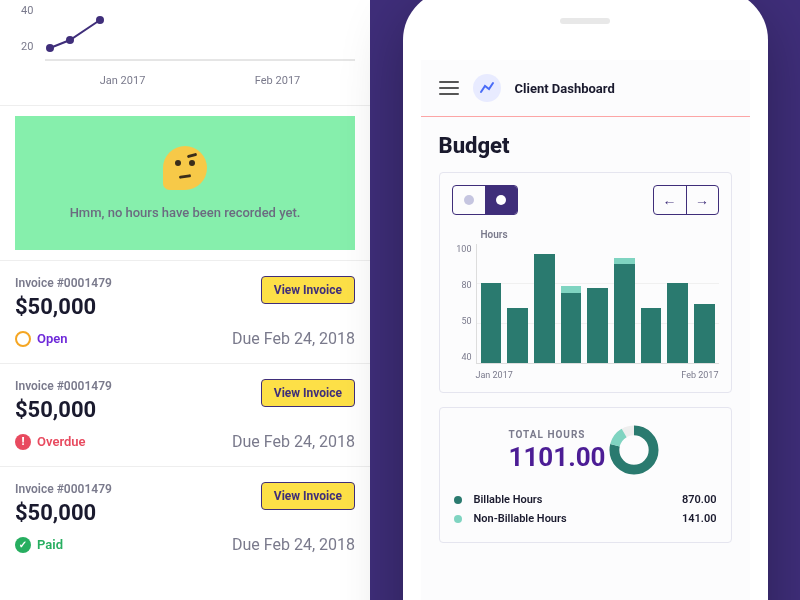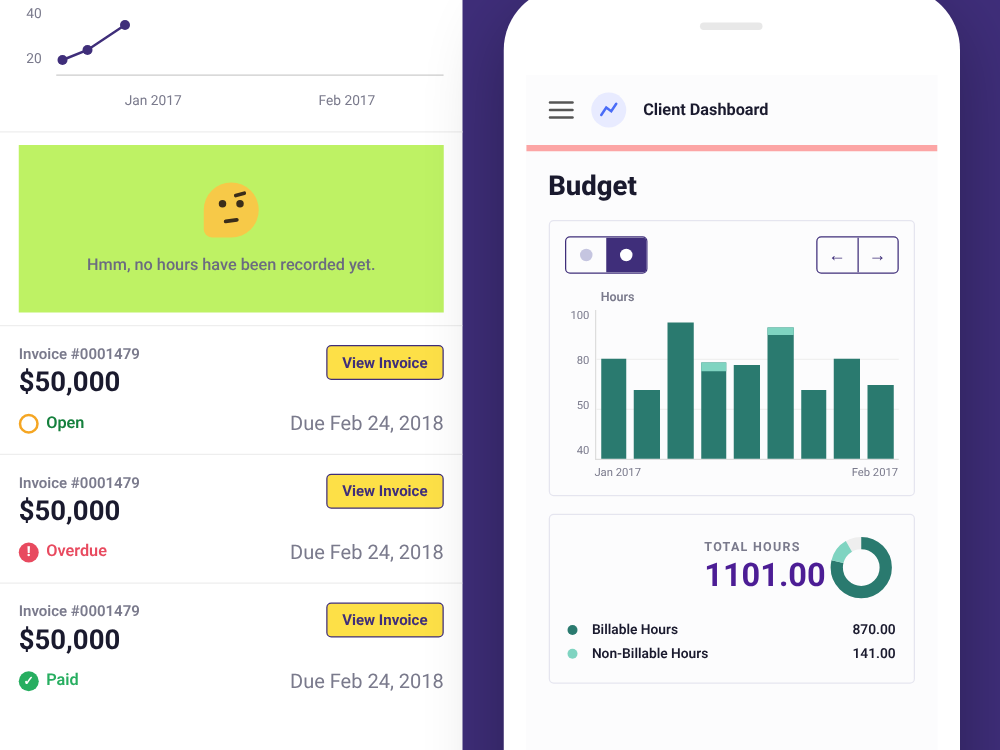--- a/index.html
+++ b/index.html
@@ -8,55 +8,55 @@
 .right-panel{flex:1;display:flex;align-items:center;justify-content:center;padding:20px 0;}
 
 
 .line-chart-area{padding:0 15px 10px;border-bottom:1px solid #eee;}
 .line-chart{position:relative;height:70px;}
 .line-chart svg{width:100%;height:70px;}
 .y-tick{font-size:11px;fill:#7a7a8c;}
 .x-labels{display:flex;justify-content:space-around;font-size:11px;color:#7a7a8c;padding:4px 0 8px 30px;}
 
 
-.empty-state{background:#bef264;margin:10px 15px;padding:30px 20px;text-align:center;}
+.empty-state{background:#86efac;margin:10px 15px;padding:30px 20px;text-align:center;}
 .emoji{width:44px;height:44px;margin:0 auto 15px;position:relative;}
 .emoji-face{width:44px;height:44px;background:#f7c948;border-radius:50% 50% 50% 15%;position:relative;}
 .emoji-eye{width:6px;height:6px;background:#3a2e1a;border-radius:50%;position:absolute;top:14px;}
 .emoji-eye.l{left:12px;}
 .emoji-eye.r{right:12px;}
 .emoji-brow{width:10px;height:3px;background:#3a2e1a;border-radius:2px;position:absolute;top:8px;right:10px;transform:rotate(-15deg);}
 .emoji-mouth{width:12px;height:3px;background:#3a2e1a;border-radius:2px;position:absolute;bottom:12px;left:16px;transform:rotate(-8deg);}
 .empty-text{font-size:13px;color:#6b6b80;font-weight:500;}
 
 
 .invoice-list{flex:1;overflow:hidden;}
 .invoice-item{padding:15px;border-top:1px solid #eee;}
 .invoice-row1{display:flex;justify-content:space-between;align-items:flex-start;}
 .invoice-id{font-size:12px;color:#7a7a8c;font-weight:600;}
 .view-btn{border:1.5px solid #3f2e7a;color:#3f2e7a;background:#fde047;padding:6px 12px;border-radius:4px;font-size:12px;font-weight:700;cursor:pointer;}
 .invoice-amount{font-size:22px;font-weight:700;color:#1a1a2e;margin-top:4px;}
 .invoice-row2{display:flex;justify-content:space-between;align-items:center;margin-top:10px;}
 .status{display:flex;align-items:center;gap:6px;font-size:13px;font-weight:600;}
 .status-icon{width:16px;height:16px;border-radius:50%;display:flex;align-items:center;justify-content:center;}
 .status.open .status-icon{border:2.5px solid #f5a623;}
-.status.open{color:#15803d;}
+.status.open{color:#6d28d9;}
 .status.overdue .status-icon{background:#e84a5f;color:#fff;font-size:11px;font-weight:900;}
 .status.overdue{color:#e84a5f;}
 .status.paid .status-icon{background:#27ae60;color:#fff;font-size:10px;}
 .status.paid{color:#27ae60;}
 .due-date{font-size:16px;color:#7a7a8c;}
 
 
 .phone{width:365px;height:730px;background:#fff;border-radius:50px;padding:70px 18px 70px;box-shadow:0 20px 60px rgba(0,0,0,0.3);position:relative;margin-top:110px;}
 .phone::before{content:"";position:absolute;top:28px;left:50%;transform:translateX(-50%);width:50px;height:6px;background:#e8e8e8;border-radius:4px;}
 .phone-screen{width:100%;height:100%;background:#fcfcfd;overflow:hidden;}
 
 
-.phone-header{display:flex;align-items:center;gap:14px;padding:14px 18px;border-bottom:5px solid #fca5a5;}
+.phone-header{display:flex;align-items:center;gap:14px;padding:14px 18px;border-bottom:1px solid #fca5a5;}
 .hamburger{display:flex;flex-direction:column;gap:4px;cursor:pointer;}
 .hamburger span{width:20px;height:2px;background:#555;border-radius:1px;}
 .brand-icon{width:28px;height:28px;border-radius:50%;background:#e8ebff;display:flex;align-items:center;justify-content:center;}
 .brand-icon svg{width:16px;height:16px;}
 .brand-text{font-size:13px;font-weight:700;color:#1a1a2e;}
 
 
 .budget-section{padding:16px 18px;}
 .budget-title{font-size:22px;font-weight:800;color:#1a1a2e;margin-bottom:14px;}
 .budget-card{border:1px solid #e5e5ef;border-radius:4px;padding:12px;}
@@ -76,21 +76,21 @@
 .bar-chart{position:relative;height:120px;display:flex;}
 .bar-y-axis{width:24px;display:flex;flex-direction:column;justify-content:space-between;font-size:9px;color:#7a7a8c;text-align:right;padding-right:4px;padding-bottom:2px;}
 .bar-plot{flex:1;display:flex;align-items:flex-end;gap:6px;border-left:1px solid #ddd;border-bottom:1px solid #ddd;padding:0 4px;position:relative;}
 .bar-grid{position:absolute;left:0;right:0;border-top:1px solid #f0f0f0;}
 .bar{flex:1;background:#2a7a6f;position:relative;}
 .bar-top{position:absolute;top:0;left:0;right:0;background:#7fd4c1;}
 .bar-x-labels{display:flex;justify-content:space-between;font-size:9px;color:#7a7a8c;padding:6px 0 0 24px;}
 
 
 .totals-card{border:1px solid #e5e5ef;border-radius:4px;padding:14px;margin-top:14px;}
-.totals-header{display:flex;justify-content:flex-end;align-items:center;}
+.totals-header{display:flex;justify-content:center;align-items:center;}
 .totals-label{font-size:10px;color:#7a7a8c;font-weight:700;letter-spacing:1px;}
 .totals-value{font-size:26px;font-weight:700;color:#4c1d95;margin-top:2px;}
 .donut{width:56px;height:56px;}
 .legend{margin-top:12px;}
 .legend-row{display:flex;align-items:center;justify-content:space-between;font-size:11px;padding:3px 0;}
 .legend-left{display:flex;align-items:center;gap:12px;justify-content:center;}
 .legend-dot{width:8px;height:8px;border-radius:50%;}
 .legend-label{color:#1a1a2e;font-weight:600;}
 .legend-value{color:#1a1a2e;font-weight:600;}
 </style>

